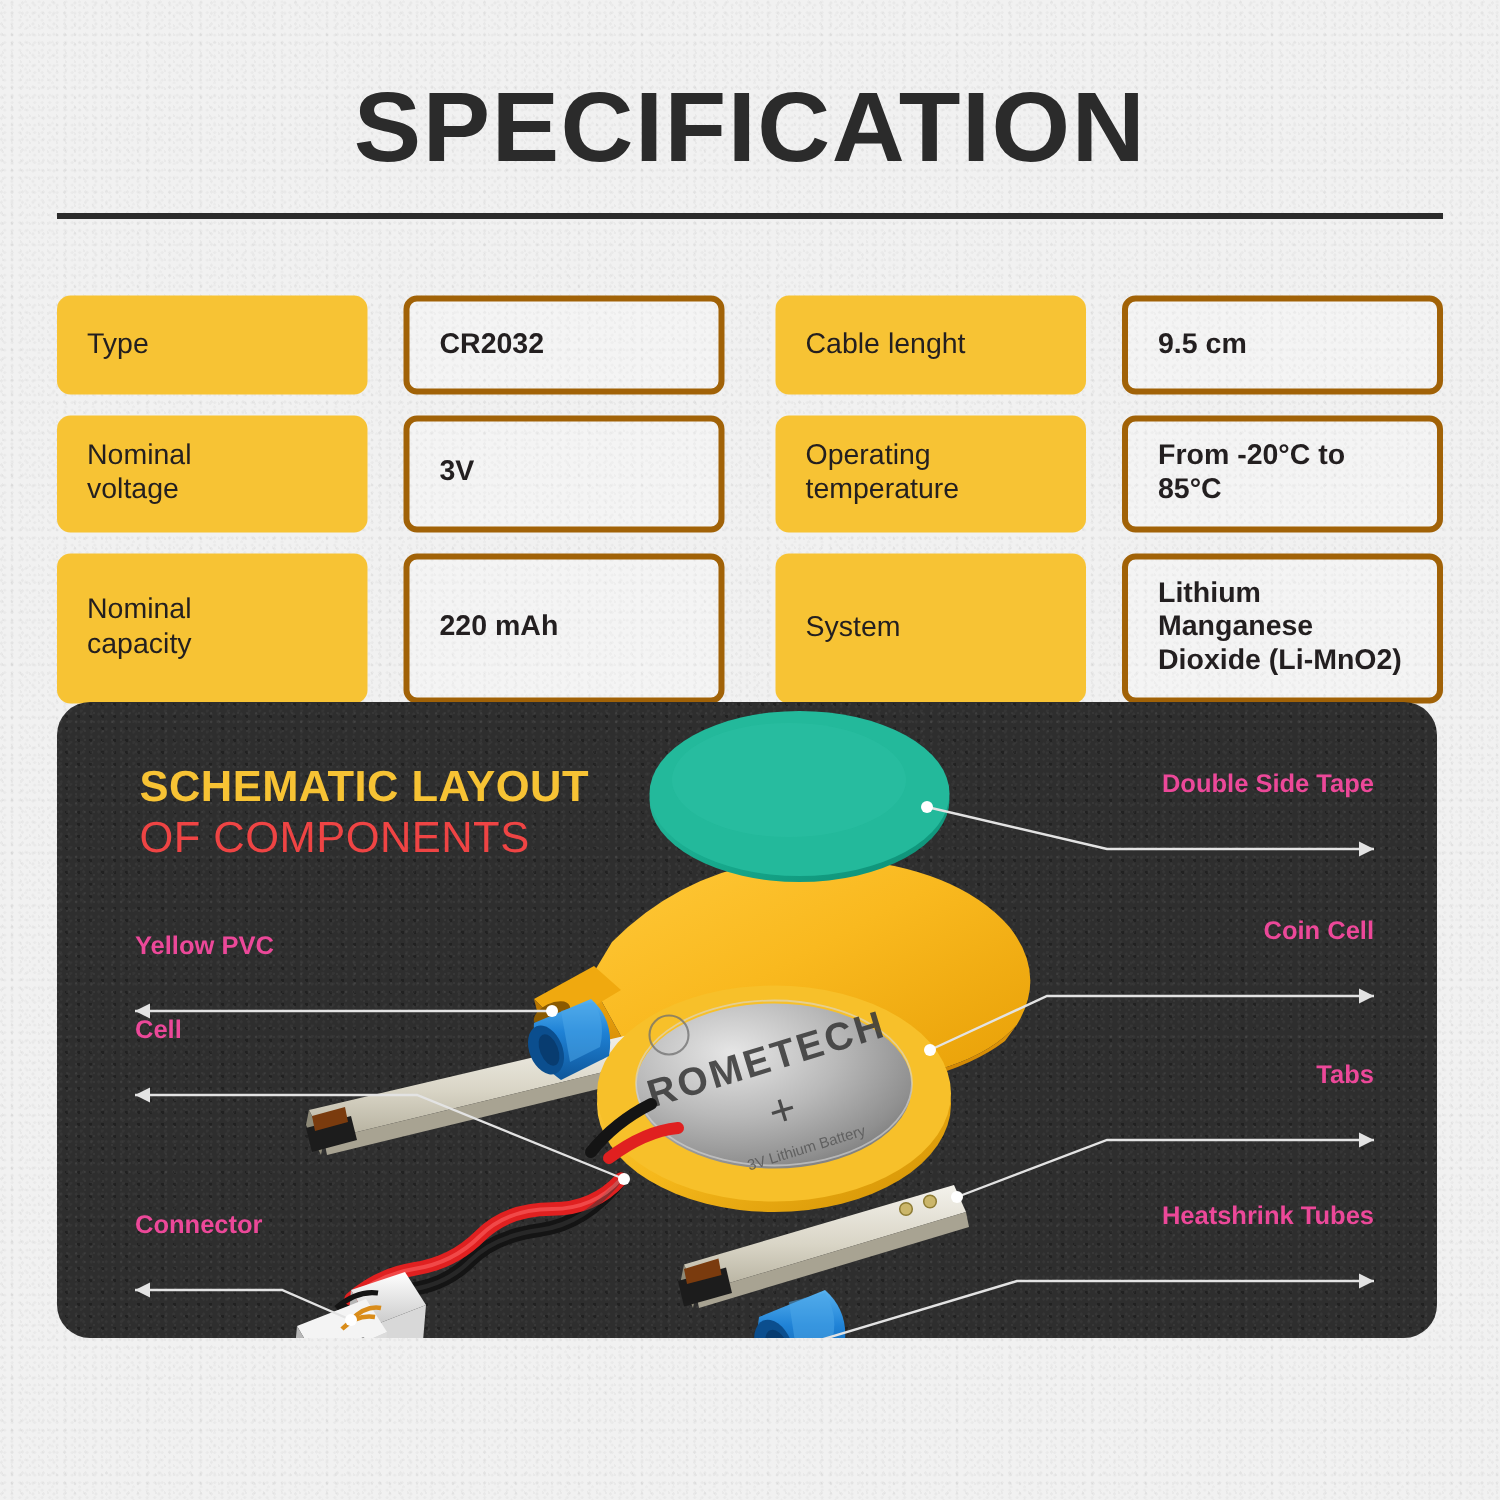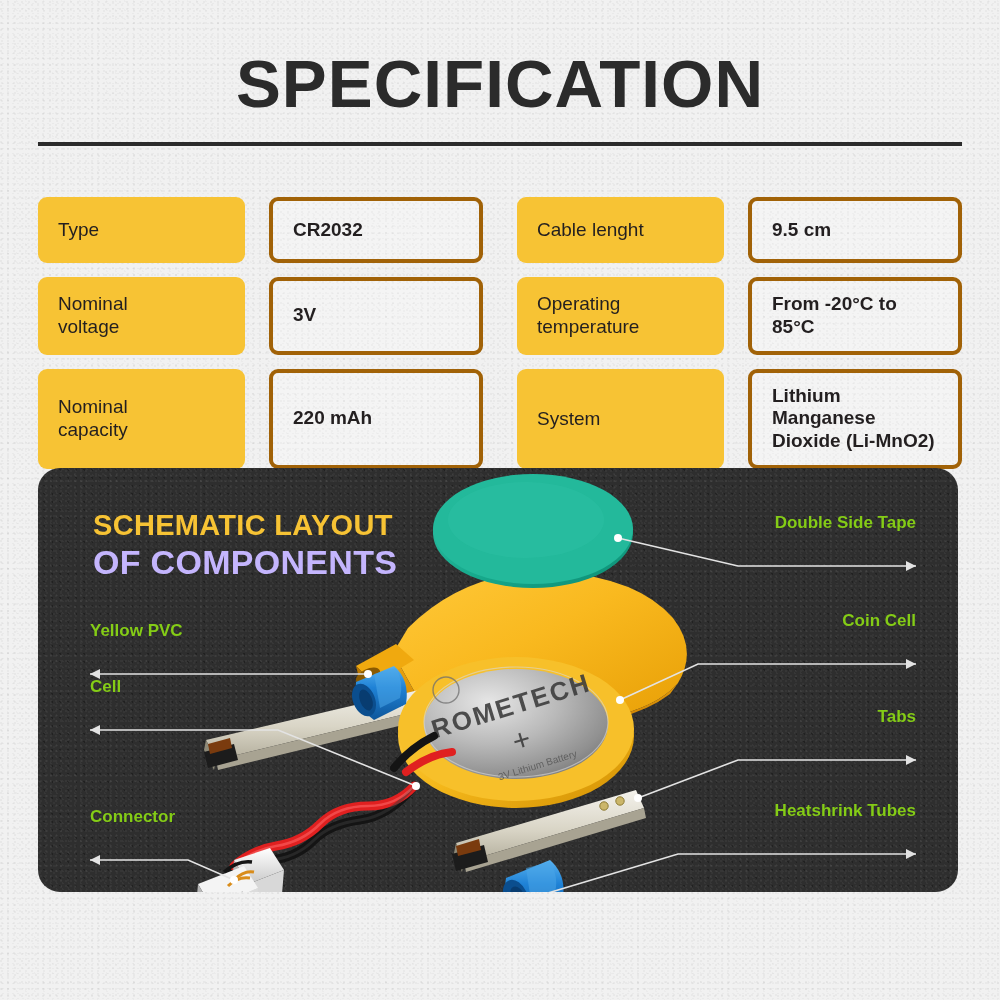--- a/index.html
+++ b/index.html
@@ -97,26 +97,26 @@
       radial-gradient(circle at 29% 83%, rgba(255,255,255,.035) 0 1px, transparent 1px);
     background-size:6px 6px, 5px 5px, 8px 8px, 7px 7px;
   }
 
   .panel-heading { position:absolute; left:55px; top:40px; z-index:6; }
   .heading-1 {
     font-size:29px; font-weight:bold; color:#f7c334;
     letter-spacing:.3px; line-height:1.18;
   }
   .heading-2 {
-    font-size:34px; font-weight:bold; color:#c4b5fd;
+    font-size:29px; font-weight:normal; color:#ef4444;
     letter-spacing:.3px; line-height:1.18;
   }
 
   
-  .callout { position:absolute; z-index:7; font-size:17px; font-weight:bold; color:#84cc16; white-space:nowrap; }
+  .callout { position:absolute; z-index:7; font-size:17px; font-weight:bold; color:#ec4899; white-space:nowrap; }
   .callout.right { text-align:right; }
 
   .svg-layer { position:absolute; inset:0; z-index:5; }
   .art-layer  { position:absolute; inset:0; z-index:4; }
 </style>
 </head>
 <body>
 
 <div class="noise-bg"></div>
 

